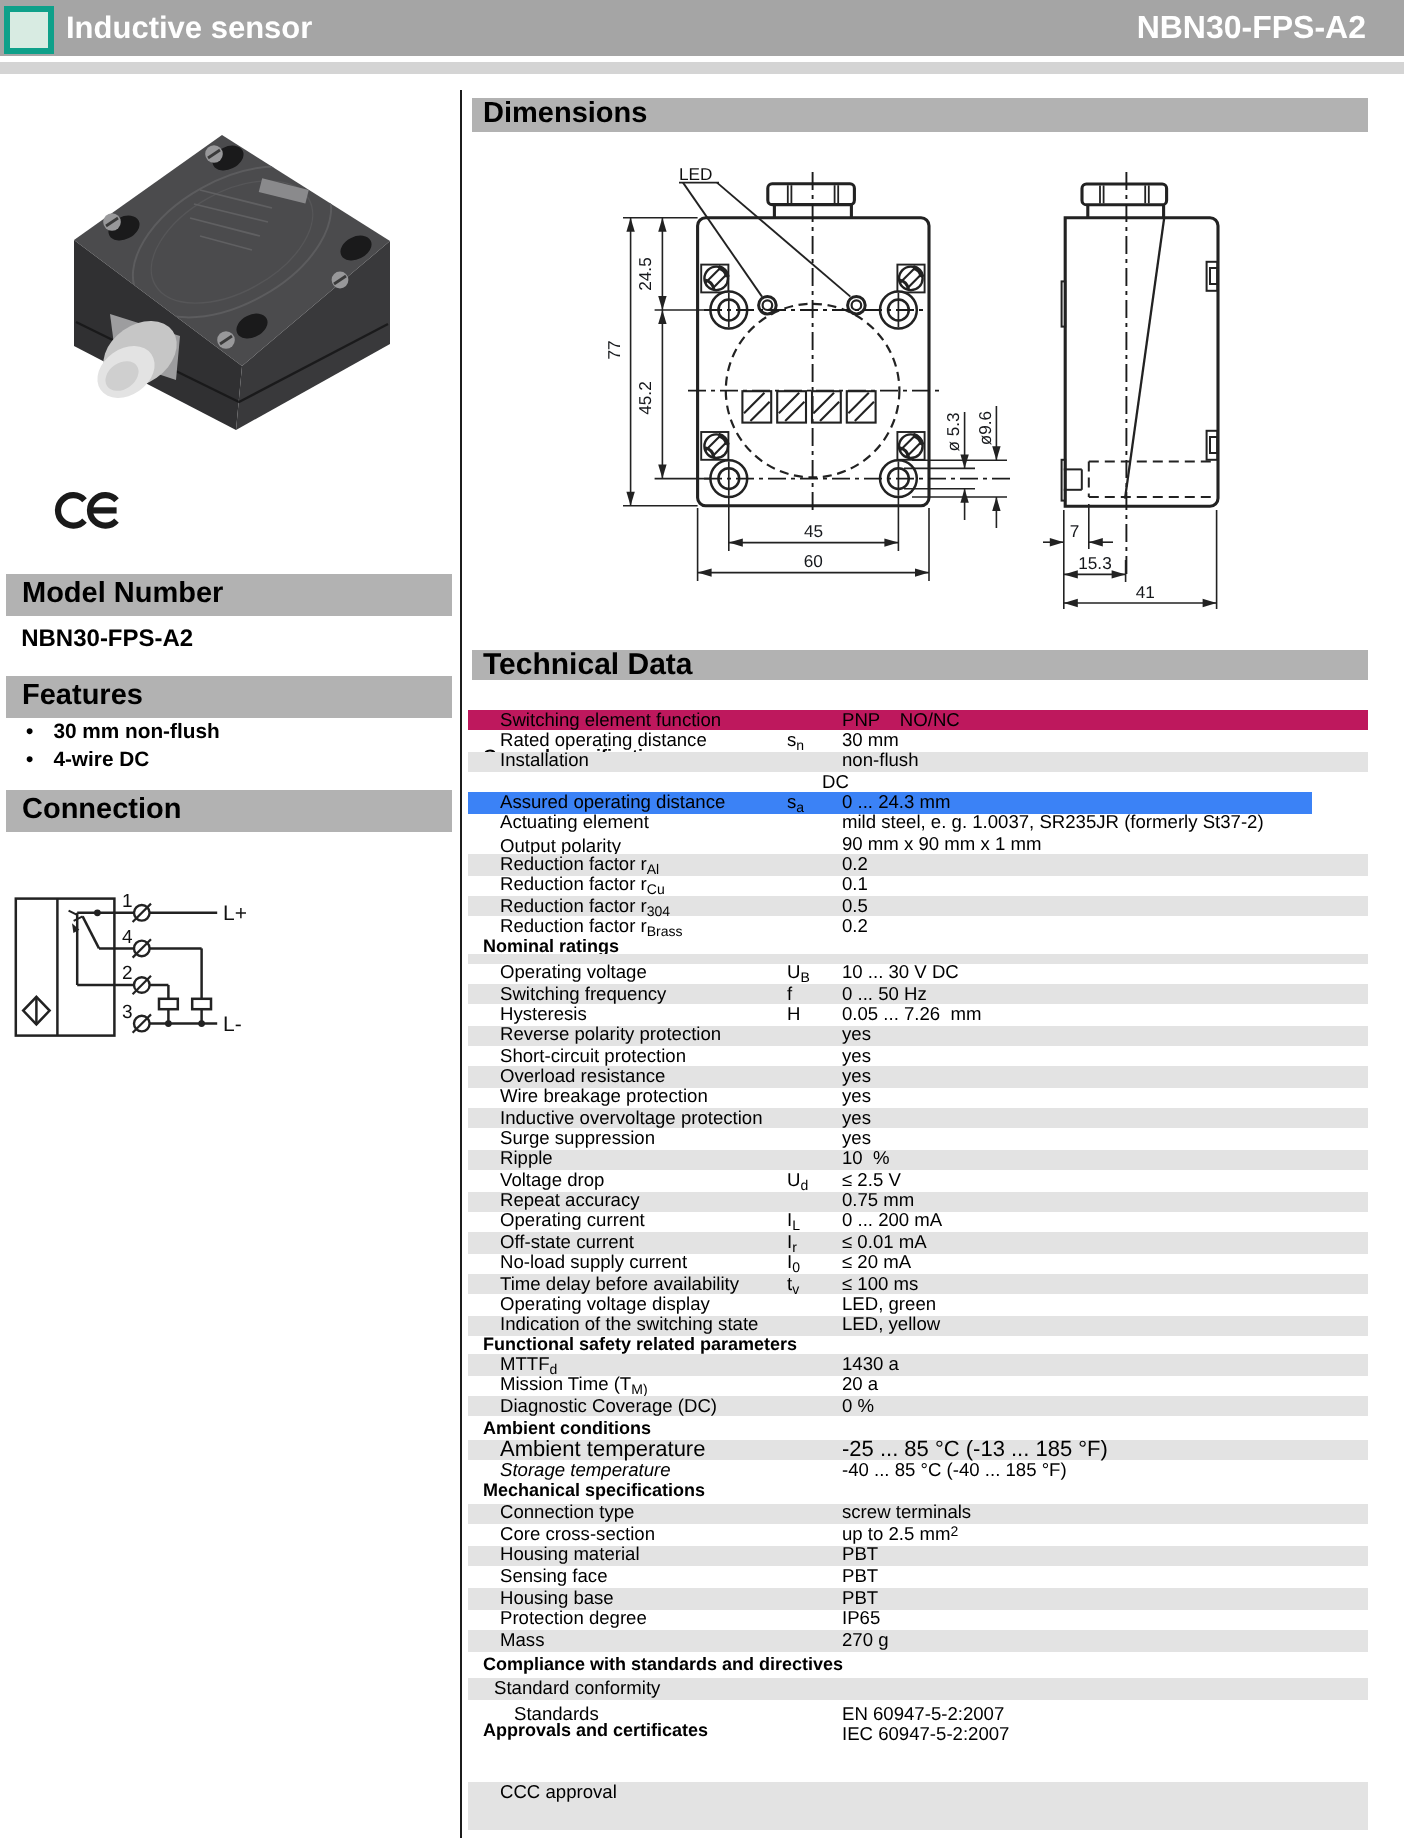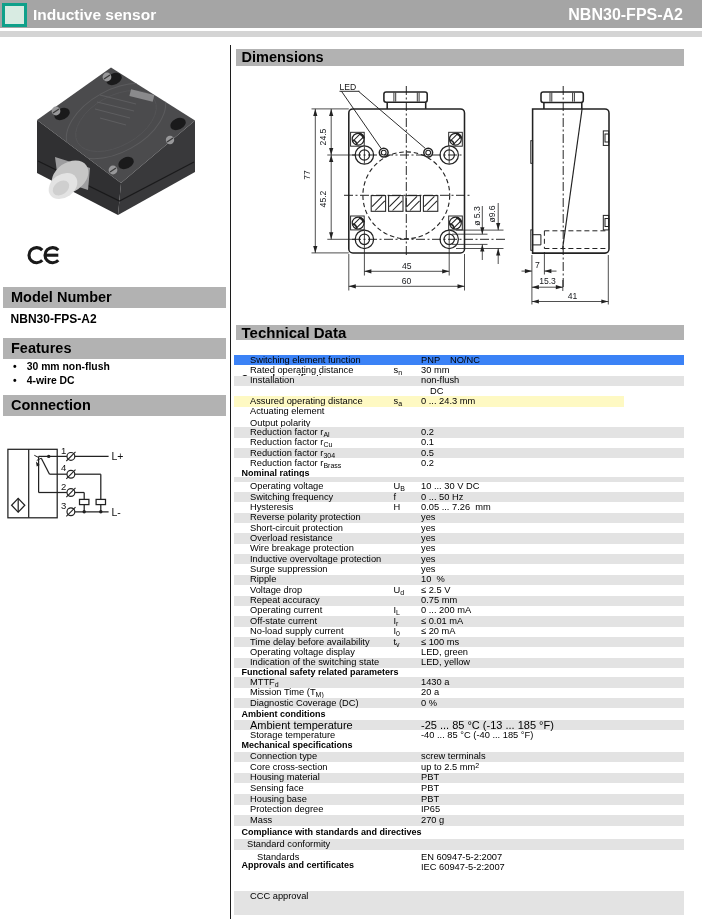--- a/index.html
+++ b/index.html
@@ -25,44 +25,45 @@
 <div class="abs" style="left:10.6px;top:311.5px;font-size:12px;font-weight:bold;">NBN30-FPS-A2</div>
 <div class="bar" style="top:338px;">Features</div>
 <div class="abs" style="left:13px;top:359.5px;font-size:10.4px;font-weight:bold;line-height:14.6px;">•<br>•</div>
 <div class="abs" style="left:26.7px;top:359.5px;font-size:10.4px;font-weight:bold;line-height:14.6px;">30 mm non-flush<br>4-wire DC</div>
 <div class="bar" style="top:395px;">Connection</div>
 <div class="rbar" style="top:49px;height:17.4px;font-size:14.5px;line-height:17.4px;">Dimensions</div>
 <div class="rbar" style="top:324.9px;height:14.8px;font-size:15px;line-height:15.2px;">Technical Data</div>
 <div class="abs" style="left:234px;top:339.70px;width:450px;height:15.30px;">
     <div style="position:absolute;left:7.5px;top:0.30px;font-size:9px;font-weight:bold;line-height:10px;white-space:nowrap;margin-top:33px;">General specifications</div>
   </div>
-<div class="abs" style="left:234px;top:355.00px;width:450px;height:10.35px;background:#3b82f6;font-size:9.3px;line-height:10.6px;">
+<div class="abs" style="left:234px;top:355.00px;width:450px;height:10.35px;background:#be185d;font-size:9.3px;line-height:10.6px;">
     <div style="position:absolute;left:16.0px;top:-0.4px;white-space:nowrap;">Switching element function</div>
     <div style="position:absolute;left:187px;top:-0.4px;white-space:nowrap;">PNP<span style="display:inline-block;width:9.8px"></span>NO/NC</div>
   </div>
 <div class="abs" style="left:234px;top:365.35px;width:450px;height:10.35px;font-size:9.3px;line-height:10.6px;">
     <div style="position:absolute;left:16.0px;top:-0.4px;white-space:nowrap;">Rated operating distance</div>
     <div style="position:absolute;left:159.5px;top:-0.4px;white-space:nowrap;">s<sub>n</sub></div>
     <div style="position:absolute;left:187px;top:-0.4px;white-space:nowrap;">30 mm</div>
   </div>
 <div class="abs" style="left:234px;top:375.70px;width:450px;height:10.35px;background:#e3e3e3;font-size:9.3px;line-height:10.6px;">
     <div style="position:absolute;left:16.0px;top:-0.4px;white-space:nowrap;">Installation</div>
     <div style="position:absolute;left:187px;top:-0.4px;white-space:nowrap;">non-flush</div>
   </div>
 <div class="abs" style="left:234px;top:386.05px;width:450px;height:10.35px;font-size:9.3px;line-height:10.6px;">
     <div style="position:absolute;left:16.0px;top:-0.4px;white-space:nowrap;margin-top:32px;">Output polarity</div>
-    <div style="position:absolute;left:196px;top:-0.4px;white-space:nowrap;">DC</div>
-  </div>
-<div class="abs" style="left:234px;top:396.40px;width:390px;height:10.35px;background:#fef9c3;font-size:9.3px;line-height:10.6px;">
+    <div style="position:absolute;left:177px;top:-0.4px;white-space:nowrap;">DC</div>
+  </div>
+<div class="abs" style="left:234px;top:396.40px;width:390px;height:10.35px;background:#3b82f6;font-size:9.3px;line-height:10.6px;padding-left:32px;">
     <div style="position:absolute;left:16.0px;top:-0.4px;white-space:nowrap;">Assured operating distance</div>
     <div style="position:absolute;left:159.5px;top:-0.4px;white-space:nowrap;">s<sub>a</sub></div>
     <div style="position:absolute;left:187px;top:-0.4px;white-space:nowrap;">0 ... 24.3 mm</div>
   </div>
 <div class="abs" style="left:234px;top:406.75px;width:450px;height:20.70px;font-size:9.3px;line-height:10.6px;">
     <div style="position:absolute;left:16.0px;top:-0.4px;white-space:nowrap;">Actuating element</div>
+    <div style="position:absolute;left:187px;top:-0.4px;white-space:nowrap;">mild steel, e. g. 1.0037, SR235JR (formerly St37-2)<br>90 mm x 90 mm x 1 mm</div>
   </div>
 <div class="abs" style="left:234px;top:427.45px;width:450px;height:10.35px;background:#e3e3e3;font-size:9.3px;line-height:10.6px;">
     <div style="position:absolute;left:16.0px;top:-0.4px;white-space:nowrap;">Reduction factor r<sub>Al</sub></div>
     <div style="position:absolute;left:187px;top:-0.4px;white-space:nowrap;">0.2</div>
   </div>
 <div class="abs" style="left:234px;top:437.80px;width:450px;height:10.35px;font-size:9.3px;line-height:10.6px;">
     <div style="position:absolute;left:16.0px;top:-0.4px;white-space:nowrap;">Reduction factor r<sub>Cu</sub></div>
     <div style="position:absolute;left:187px;top:-0.4px;white-space:nowrap;">0.1</div>
   </div>
 <div class="abs" style="left:234px;top:448.15px;width:450px;height:10.35px;background:#e3e3e3;font-size:9.3px;line-height:10.6px;">
@@ -173,21 +174,21 @@
     <div style="position:absolute;left:187px;top:-0.4px;white-space:nowrap;">0 %</div>
   </div>
 <div class="abs" style="left:234px;top:708.50px;width:450px;height:11.50px;">
     <div style="position:absolute;left:7.5px;top:0.60px;font-size:9px;font-weight:bold;line-height:10px;white-space:nowrap;">Ambient conditions</div>
   </div>
 <div class="abs" style="left:234px;top:720.00px;width:450px;height:10.35px;background:#e3e3e3;font-size:11px;line-height:10.6px;">
     <div style="position:absolute;left:16.0px;top:-0.4px;white-space:nowrap;">Ambient temperature</div>
     <div style="position:absolute;left:187px;top:-0.4px;white-space:nowrap;">-25 ... 85 °C (-13 ... 185 °F)</div>
   </div>
 <div class="abs" style="left:234px;top:730.35px;width:450px;height:10.35px;font-size:9.3px;line-height:10.6px;">
-    <div style="position:absolute;left:16.0px;top:-0.4px;white-space:nowrap;">Storage temperature</div>
+    <div style="position:absolute;left:16.0px;top:-0.4px;white-space:nowrap;font-style:italic;">Storage temperature</div>
     <div style="position:absolute;left:187px;top:-0.4px;white-space:nowrap;">-40 ... 85 °C (-40 ... 185 °F)</div>
   </div>
 <div class="abs" style="left:234px;top:740.70px;width:450px;height:10.90px;">
     <div style="position:absolute;left:7.5px;top:-0.40px;font-size:9px;font-weight:bold;line-height:10px;white-space:nowrap;">Mechanical specifications</div>
   </div>
 <div class="abs" style="left:234px;top:751.60px;width:450px;height:10.60px;background:#e3e3e3;font-size:9.3px;line-height:10.6px;">
     <div style="position:absolute;left:16.0px;top:-0.4px;white-space:nowrap;">Connection type</div>
     <div style="position:absolute;left:187px;top:-0.4px;white-space:nowrap;">screw terminals</div>
   </div>
 <div class="abs" style="left:234px;top:762.20px;width:450px;height:10.60px;font-size:9.3px;line-height:10.6px;">

